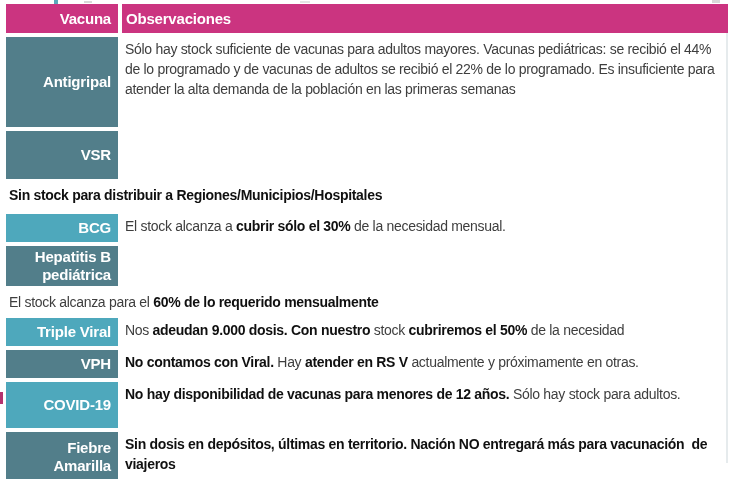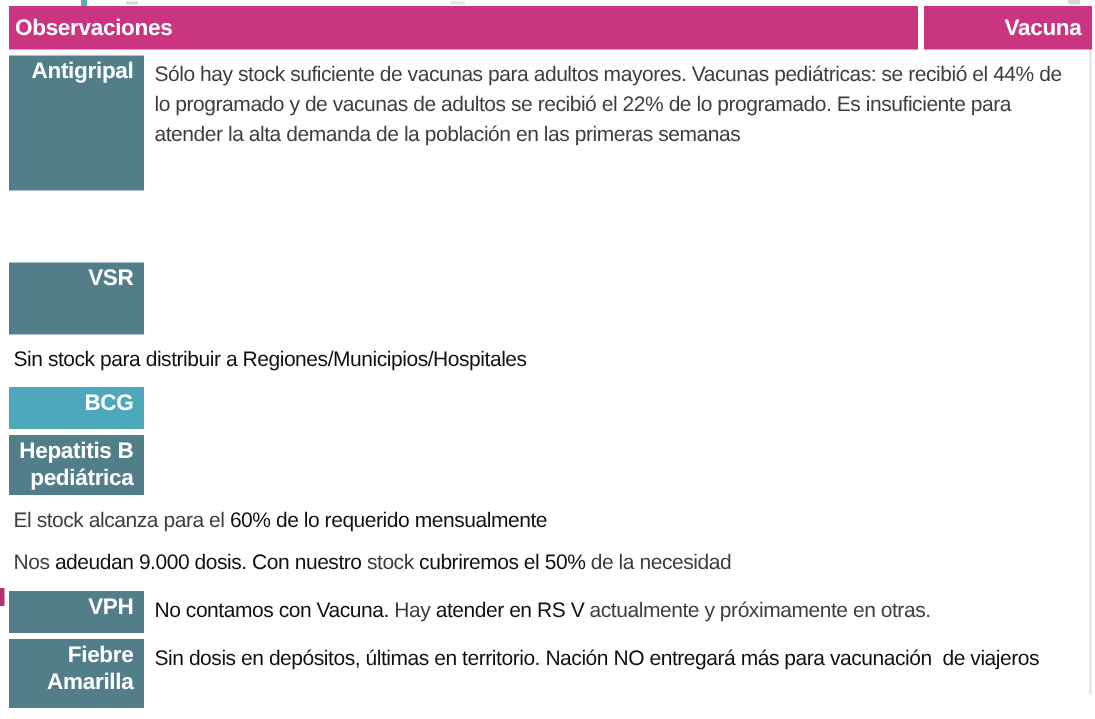--- a/index.html
+++ b/index.html
@@ -42,76 +42,76 @@
     letter-spacing: -0.2px;
     display: flex;
     align-items: center;
   }
   .hcell.hv { width: 112px; justify-content: flex-end; padding-right: 7px; }
   .hcell.ho { flex: 1; padding-left: 4px; }
 
   .tbody { display: flex; flex-direction: column; gap: 4px; }
   .row { display: flex; gap: 4px; }
   .tbody .row:nth-child(1) { min-height: 90px; }
-  .tbody .row:nth-child(2) { min-height: 48px; margin-top: 44px; }
+  .tbody .row:nth-child(2) { min-height: 48px; }
   .tbody .row:nth-child(3) { min-height: 27px; }
   .tbody .row:nth-child(4) { min-height: 28px; }
   .tbody .row:nth-child(5) { min-height: 50px; flex-direction: column; }
   .tbody .row:nth-child(6) { min-height: 28px; }
   .tbody .row:nth-child(7) { min-height: 28px; }
   .tbody .row:nth-child(8) { min-height: 46px; }
   .tbody .row:nth-child(9) { min-height: 49px; }
 
   .vcell {
-    width: 90px;
+    width: 112px;
     color: var(--vaccine_text, #fff);
     font-weight: bold;
     font-size: 15px;
     line-height: 18px;
     letter-spacing: -0.2px;
     text-align: right;
     display: flex;
-    align-items: flex-start;
+    align-items: center;
     justify-content: flex-end;
     padding: 2px 7px 2px 4px;
   }
   .vcell.dark  { background: var(--row_dark, #527e8a); }
   .vcell.light { background: var(--row_light, #4ea8bc); }
 
   .ocell {
     flex: 1;
     display: flex;
     align-items: flex-start;
     padding: 2px 8px 2px 3px;
   }
   .txt {
     font-size: 14px;
     line-height: 20px;
     letter-spacing: -0.3px;
     color: var(--body_text, #3e3e3e);
     white-space: pre-wrap;
   }
-  .txt .b { font-weight: normal; color: var(--bold_text, #101010); margin-top: 48px; }
+  .txt .b { font-weight: bold; color: var(--bold_text, #101010); margin-top: 48px; }
 </style>
 </head>
 <body>
 
 <div class="page">
 
   <div class="artifact a-teal"></div>
   <div class="artifact a-g1"></div>
   <div class="artifact a-g2"></div>
   <div class="artifact a-g3"></div>
   <div class="artifact left-sliver"></div>
   <div class="artifact right-edge"></div>
 
   <div class="table">
     <div class="hrow">
+      <div class="hcell hv">Vacuna</div>
       <div class="hcell ho">Observaciones</div>
-      <div class="hcell hv">Vacuna</div>
     </div>
     <div class="tbody">
         <div class="row">
           <div class="vcell dark">
             <span>Antigripal</span>
           </div>
           <div class="ocell">
             <div class="txt"><span class="r">Sólo hay stock suficiente de vacunas para adultos mayores. Vacunas pediátricas: se recibió el 44% de lo programado y de vacunas de adultos se recibió el 22% de lo programado. Es insuficiente para atender la alta demanda de la población en las primeras semanas</span></div>
           </div>
         </div>
@@ -122,40 +122,54 @@
         </div>
         <div class="row">
           <div class="ocell">
             <div class="txt"><span class="b">Sin stock para distribuir a Regiones/Municipios/Hospitales</span></div>
           </div>
         </div>
         <div class="row">
           <div class="vcell light">
             <span>BCG</span>
           </div>
+          <div class="ocell">
+            <div class="txt"><span class="r">El stock alcanza a </span><span class="b">cubrir sólo el 30%</span><span class="r"> de la necesidad mensual.</span></div>
+          </div>
         </div>
         <div class="row">
           <div class="vcell dark">
             <span>Hepatitis B pediátrica</span>
           </div>
           <div class="ocell">
             <div class="txt"><span class="r">El stock alcanza para el </span><span class="b">60% de lo requerido mensualmente</span></div>
           </div>
         </div>
         <div class="row">
+          <div class="vcell light">
+            <span>Triple Viral</span>
+          </div>
           <div class="ocell">
             <div class="txt"><span class="r">Nos </span><span class="b">adeudan 9.000 dosis. Con nuestro </span><span class="r">stock </span><span class="b">cubriremos el 50%</span><span class="r"> de la necesidad</span></div>
           </div>
         </div>
         <div class="row">
           <div class="vcell dark">
             <span>VPH</span>
           </div>
           <div class="ocell">
-            <div class="txt"><span class="b">No contamos con Vacuna. </span><span class="r">Hay </span><span class="b">atender en RS V</span><span class="r"> actualmente y próximamente en otras.</span></div>
+            <div class="txt"><span class="b">No contamos con Viral. </span><span class="r">Hay </span><span class="b">atender en RS V</span><span class="r"> actualmente y próximamente en otras.</span></div>
+          </div>
+        </div>
+        <div class="row">
+          <div class="vcell light">
+            <span>COVID-19</span>
+          </div>
+          <div class="ocell">
+            <div class="txt"><span class="b">No hay disponibilidad de vacunas para menores de 12 años. </span><span class="r">Sólo hay stock para adultos.</span></div>
           </div>
         </div>
         <div class="row">
           <div class="vcell dark">
             <span>Fiebre Amarilla</span>
           </div>
           <div class="ocell">
             <div class="txt"><span class="b">Sin dosis en depósitos, últimas en territorio. Nación NO entregará más para vacunación  de viajeros</span></div>
           </div>
         </div>

